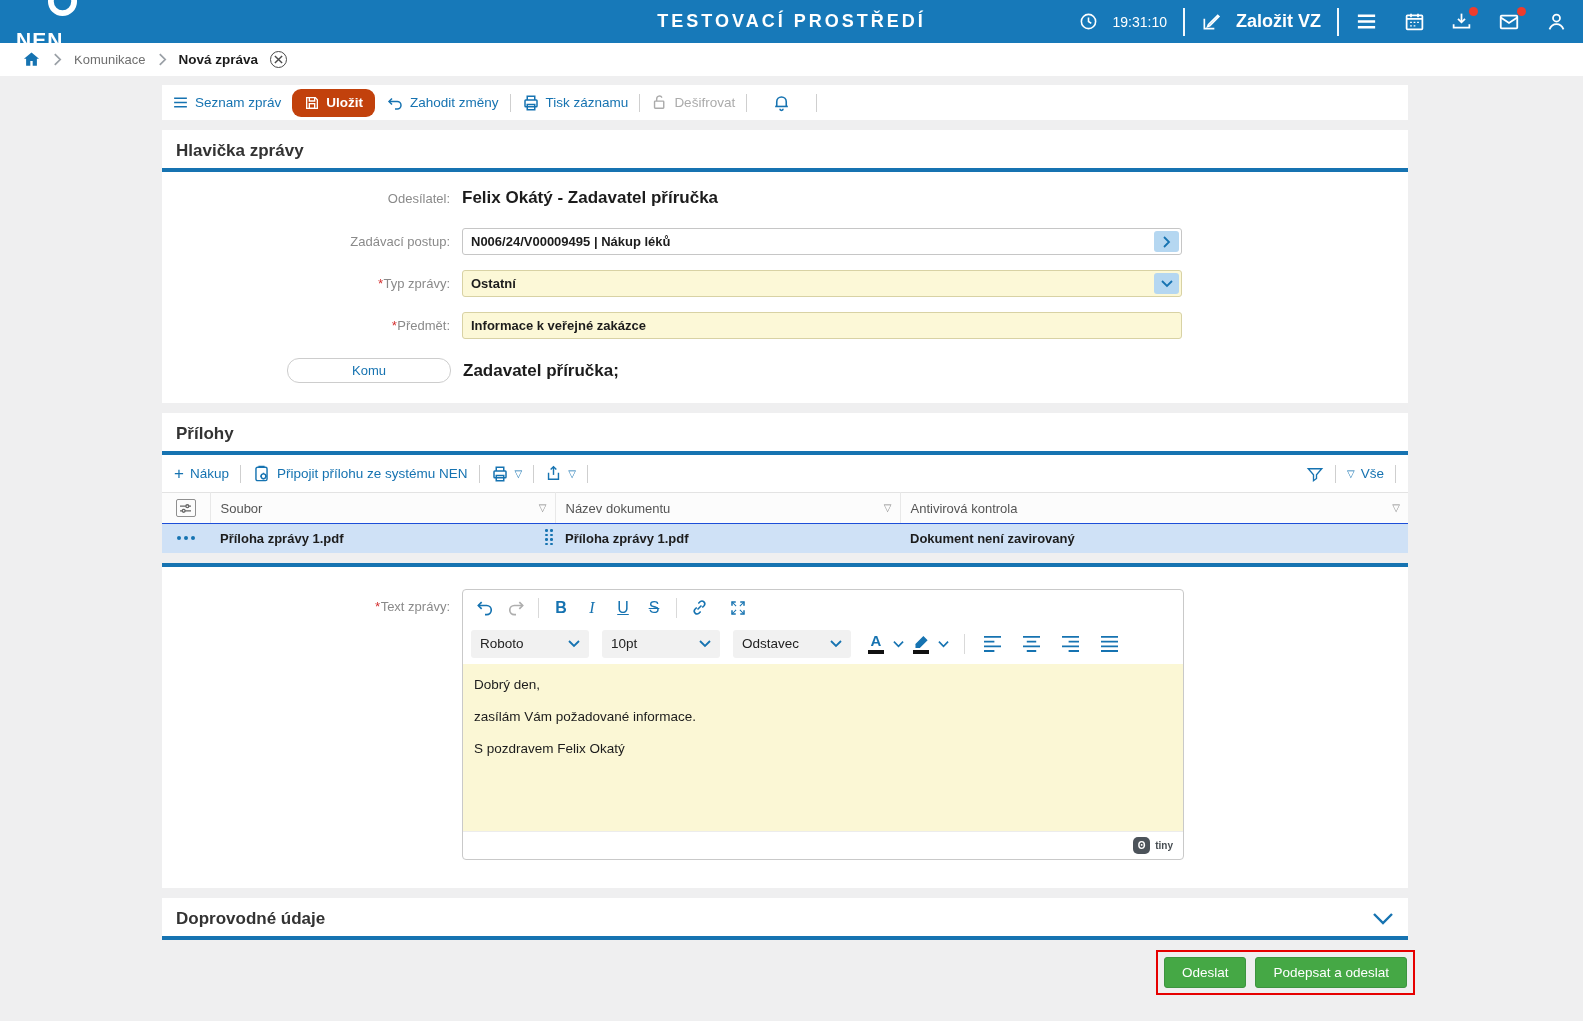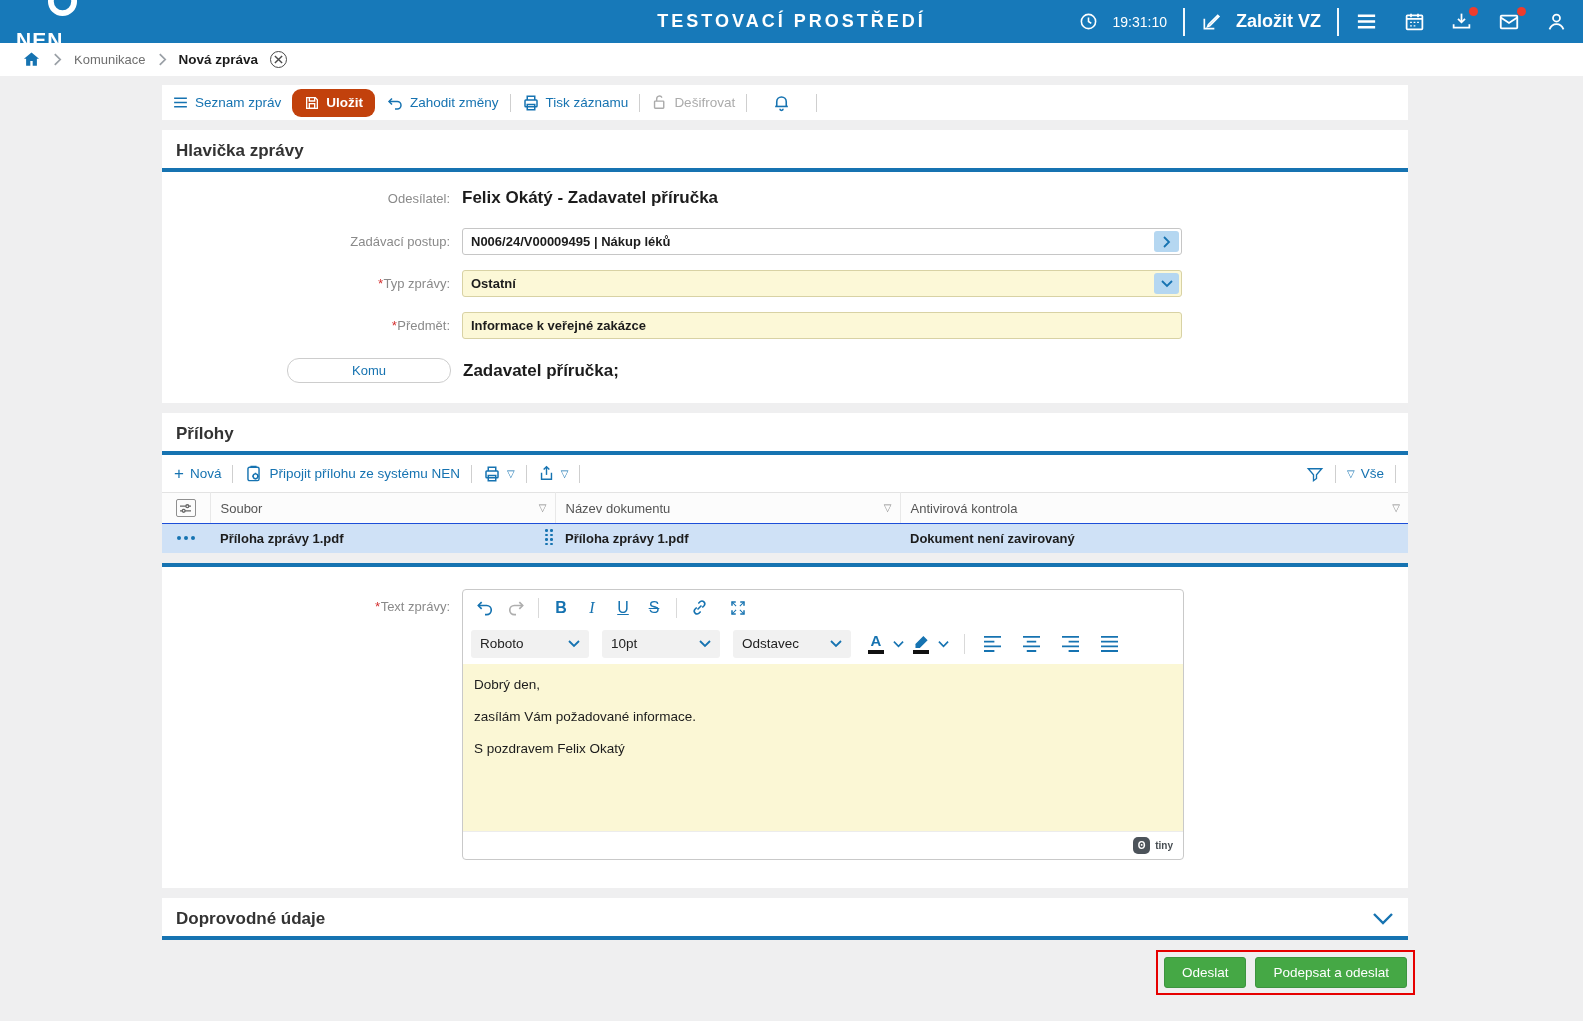--- a/index.html
+++ b/index.html
@@ -364,21 +364,21 @@
 
   <section class="card">
     <div class="sec-title-row">
       <span class="sec-title">Přílohy</span>
     </div>
     <div class="sec-underline"></div>
 
     <div class="att-toolbar">
       <span class="tb-link">
         <span style="font-size:17px;line-height:14px;">+</span>
-        <span>Nová</span>
+        <span>Nákup</span>
       </span>
       <div class="tb-vsep"></div>
       <span class="tb-link">
         <svg width="19" height="19" viewBox="0 0 24 24" fill="none" stroke="#1673b1" stroke-width="1.8">
           <rect x="5" y="4" width="14" height="17" rx="2"></rect>
             <path d="M9 4.5V3h6v1.5"></path>
           <circle cx="14.5" cy="15.5" r="3"></circle>
             <path d="M14.5 11v1.5M14.5 18v1.5M10.5 15.5H12M17 15.5h1.5"></path>
         </svg>
         <span>Připojit přílohu ze systému NEN</span>

